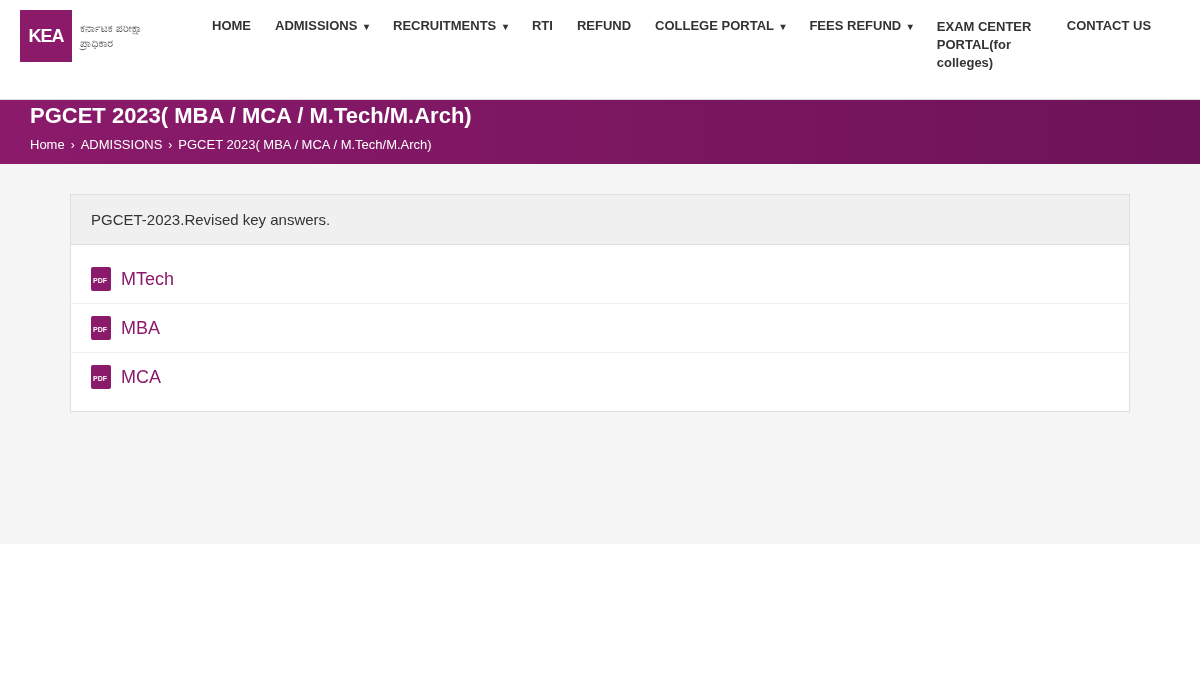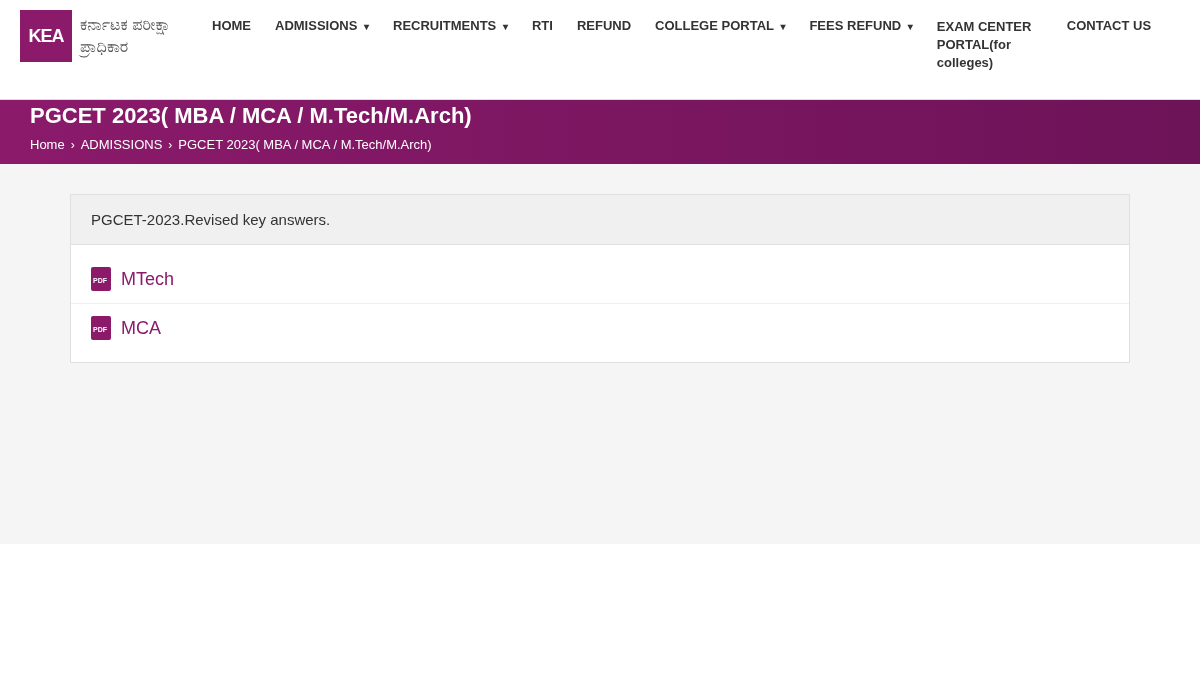--- a/index.html
+++ b/index.html
@@ -29,21 +29,21 @@
       align-items: center;
       justify-content: center;
       color: #fff;
       font-weight: bold;
       font-size: 18px;
       letter-spacing: -1px;
       flex-shrink: 0;
     }
     .logo-text {
       margin-left: 8px;
-      font-size: 16px;
+      font-size: 11px;
       color: #555;
       line-height: 1.4;
     }
     .nav-menu {
       display: flex;
       align-items: flex-start;
       flex-wrap: nowrap;
       gap: 0;
       flex: 1;
     }
@@ -197,20 +197,29 @@
       <div class="file-link-item">
         <div class="pdf-icon">
           <svg viewBox="0 0 20 24" xmlns="http://www.w3.org/2000/svg">
             <rect width="20" height="24" rx="2" fill="#8B1A6B"></rect>
             <text x="2" y="16" font-size="7" fill="white" font-family="Arial" font-weight="bold">PDF</text>
           </svg>
         </div>
         <span class="file-link-label">MTech</span>
       </div>
 
+      <div class="file-link-item">
+        <div class="pdf-icon">
+          <svg viewBox="0 0 20 24" xmlns="http://www.w3.org/2000/svg">
+            <rect width="20" height="24" rx="2" fill="#8B1A6B"></rect>
+            <text x="2" y="16" font-size="7" fill="white" font-family="Arial" font-weight="bold">PDF</text>
+          </svg>
+        </div>
+        <span class="file-link-label">MBA</span>
+      </div>
 
       <div class="file-link-item">
         <div class="pdf-icon">
           <svg viewBox="0 0 20 24" xmlns="http://www.w3.org/2000/svg">
             <rect width="20" height="24" rx="2" fill="#8B1A6B"></rect>
             <text x="2" y="16" font-size="7" fill="white" font-family="Arial" font-weight="bold">PDF</text>
           </svg>
         </div>
         <span class="file-link-label">MCA</span>
       </div>

